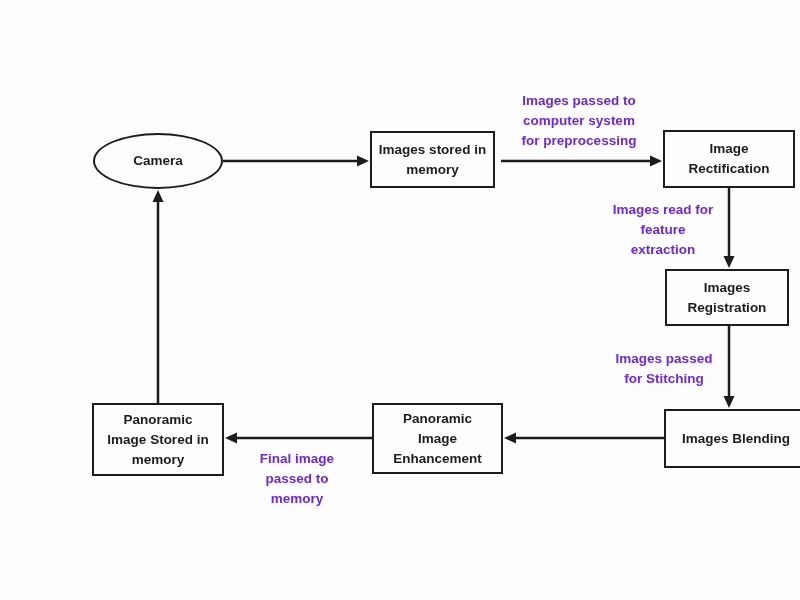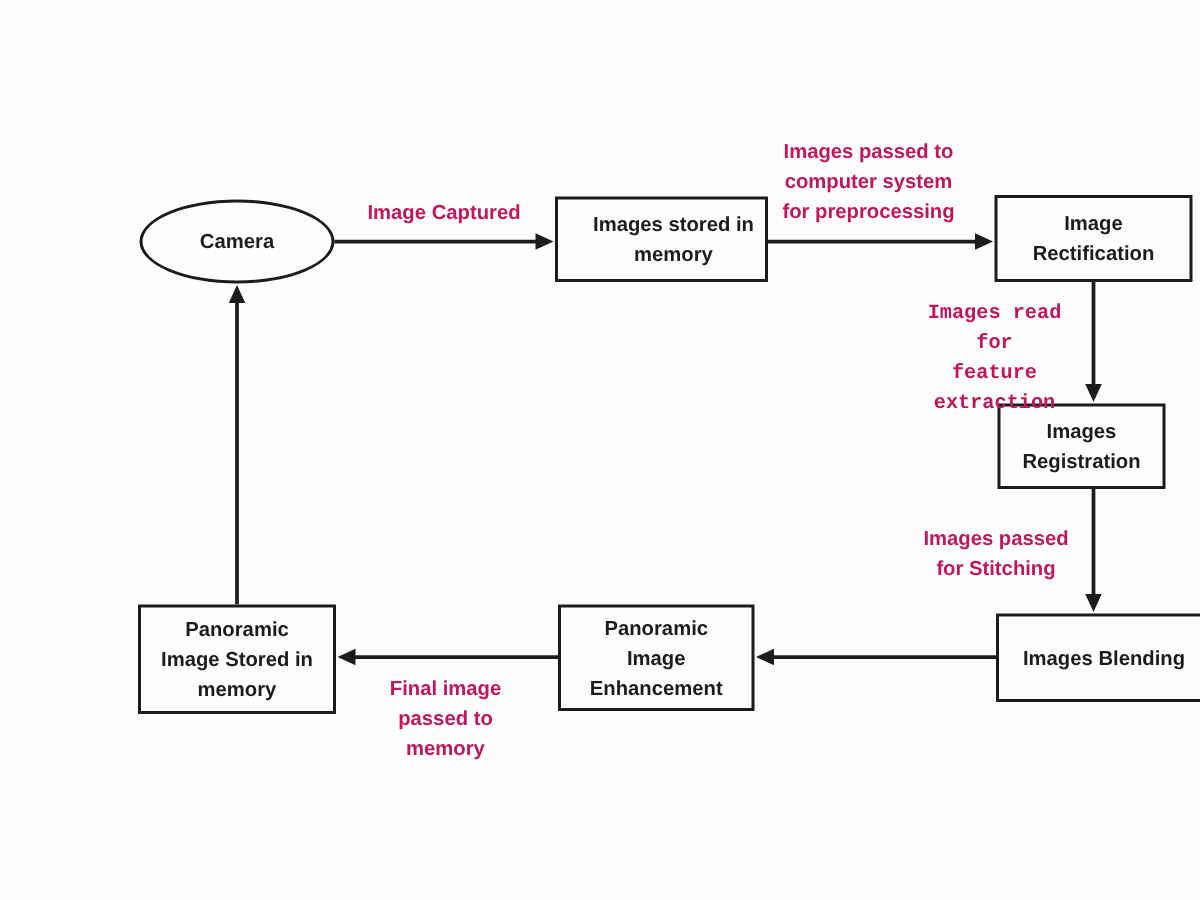--- a/index.html
+++ b/index.html
@@ -30,39 +30,39 @@
     justify-content: center;
     text-align: center;
     color: #1c1c1c;
     font-weight: bold;
     font-size: 13.5px;
     line-height: 20px;
     white-space: pre-line;
   }
   .node .label { white-space: pre-line; }
   #node-camera        { left: 93px;  top: 133px; width: 130px; height: 56px; border-radius: 50%; }
-  #node-stored        { left: 370px; top: 131px; width: 142px; height: 57px; padding-left: 16px; }
+  #node-stored        { left: 370px; top: 131px; width: 125px; height: 57px; }
   #node-rectification { left: 663px; top: 130px; width: 132px; height: 58px; }
-  #node-registration  { left: 665px; top: 269px; width: 112px; height: 57px; justify-content: center; }
+  #node-registration  { left: 665px; top: 269px; width: 124px; height: 57px; justify-content: center; }
   #node-blending      { left: 664px; top: 409px; width: 144px; height: 59px; }
   #node-enhancement   { left: 372px; top: 403px; width: 131px; height: 71px; }
   #node-final-store   { left: 92px;  top: 403px; width: 132px; height: 73px; }
 
   .edge-label {
     position: absolute;
-    color: #be185d;
+    color: #6d28d9;
     font-weight: bold;
     font-size: 13.5px;
     line-height: 20px;
     text-align: center;
     white-space: pre-line;
   }
   #edge-label-captured   { left: 231px; top: 132px; width: 130px; }
   #edge-label-preprocess { left: 514px; top: 91px;  width: 130px; }
-  #edge-label-feature    { left: 607px; top: 200px; width: 112px; font-family: Liberation Mono, monospace; }
+  #edge-label-feature    { left: 607px; top: 200px; width: 112px; }
   #edge-label-stitching  { left: 606px; top: 349px; width: 116px; }
   #edge-label-enhance    { left: 521px; top: 449px; width: 124px; }
   #edge-label-to-memory  { left: 247px; top: 449px; width: 100px; text-align: center; }
   #edge-label-repeat     { left: 9px;   top: 256px; width: 140px; }
 
   .connector { stroke: #1c1c1c; stroke-width: 2.5; fill: none; }
   .arrowhead { fill: #1c1c1c; stroke: none; }
 </style>
 </head>
 <body>
@@ -121,21 +121,20 @@
 Image
 Enhancement</span>
   </div>
 
   <div id="node-final-store" class="node">
     <span class="label">Panoramic
 Image Stored in
 memory</span>
   </div>
 
-  <div id="edge-label-captured" class="edge-label">Image Captured</div>
   <div id="edge-label-preprocess" class="edge-label">Images passed to
 computer system
 for preprocessing</div>
   <div id="edge-label-feature" class="edge-label">Images read for
 feature
 extraction</div>
   <div id="edge-label-stitching" class="edge-label">Images passed
 for Stitching</div>
   <div id="edge-label-to-memory" class="edge-label">Final image
 passed to

